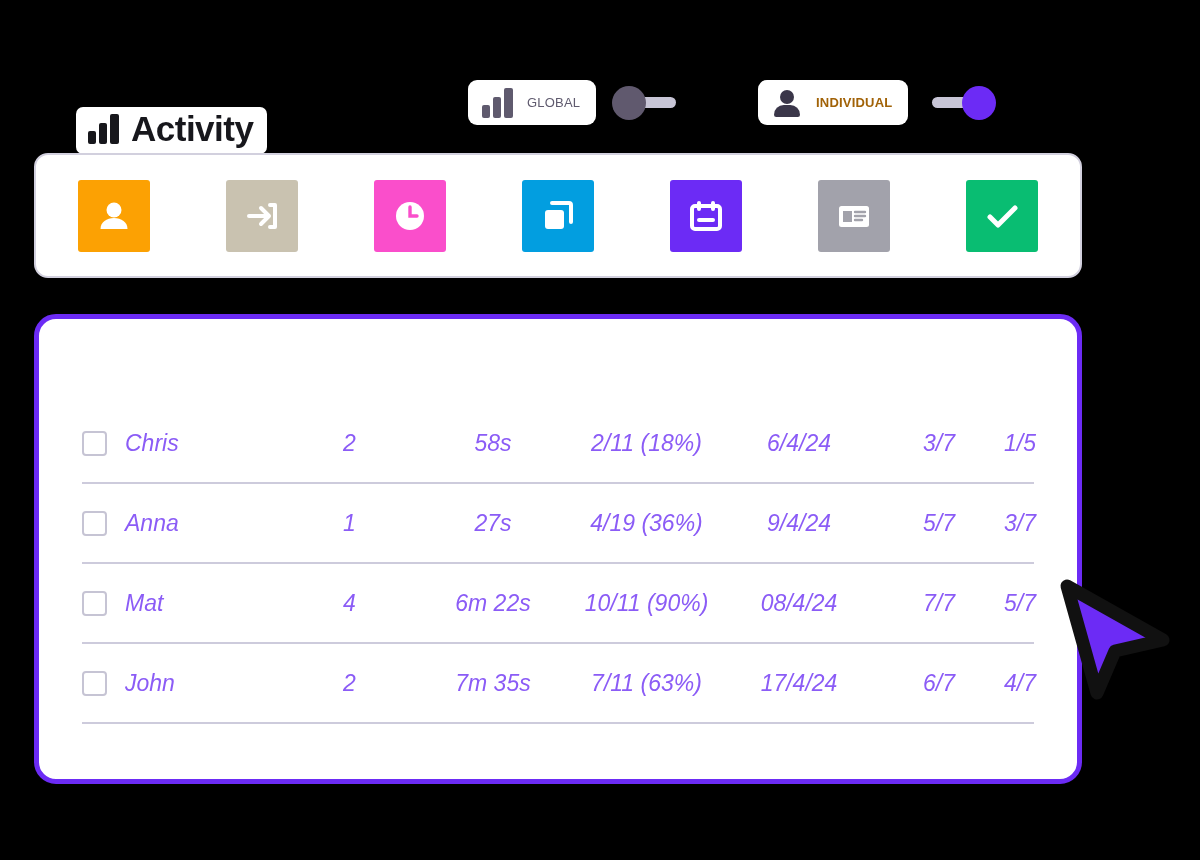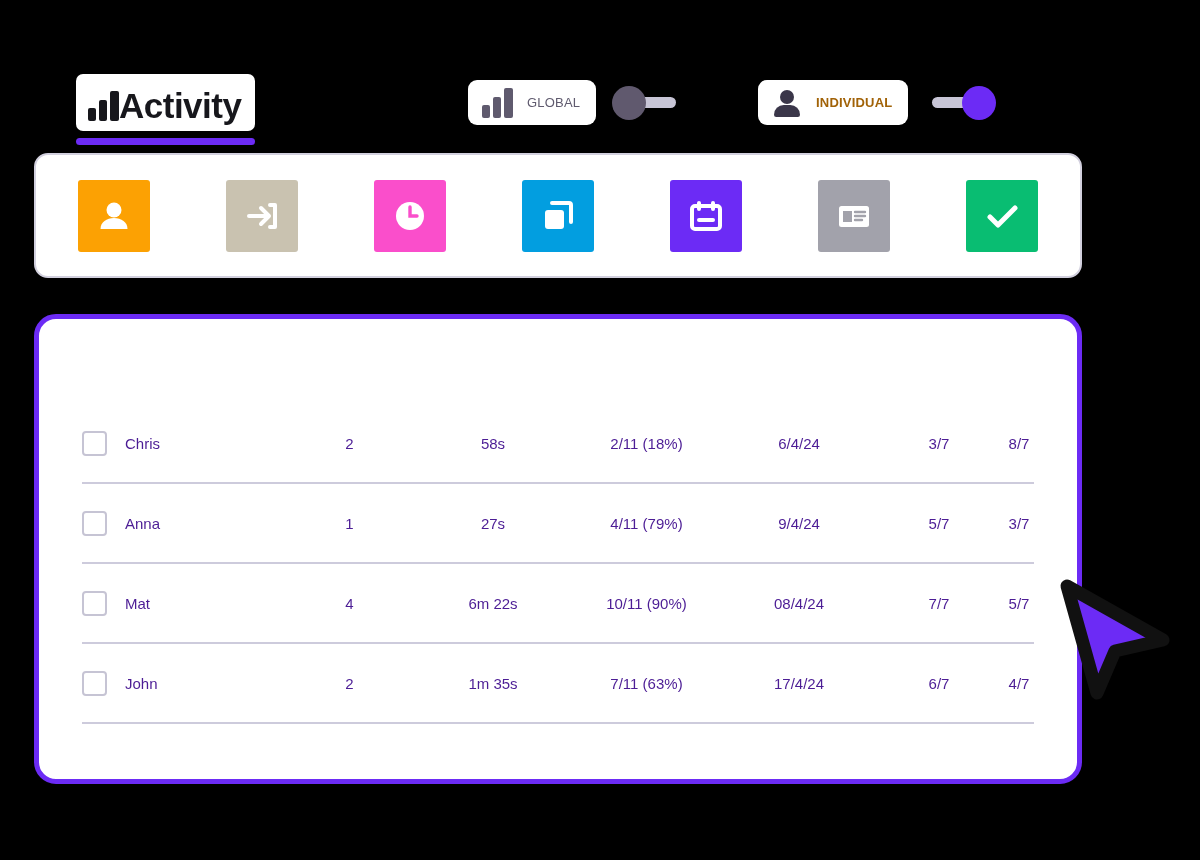--- a/index.html
+++ b/index.html
@@ -17,22 +17,22 @@
     width: 1200px; height: 76px;
   }
 
   .title-wrap {
     position: absolute; left: 76px; top: 12px;
     display: flex; flex-direction: column; align-items: stretch;
   }
   .title-pill {
     background: #ffffff;
     border-radius: 7px;
-    padding: 14px 14px 6px 12px;
-    display: flex; align-items: center; 
+    padding: 4px 14px 6px 12px;
+    display: flex; align-items: center; gap: 12px; margin-top: 33px;
   }
   .title-text {
     font-size: 35px; font-weight: bold; color: #17171c;
     letter-spacing: -0.5px; line-height: 1.05;
   }
   .title-underline {
     height: 7px; background: #6c2bf5; border-radius: 4px;
     margin-top: 7px; width: 100%;
   }
 
@@ -108,21 +108,21 @@
   .trow {
     display: flex; align-items: center;
     height: 78px;
     padding: 0 43px;
   }
   .divider {
     height: 2px; background: #cdcbdc;
     margin: 0 43px;
   }
 
-  .cell { font-size: 15px; color: #4c1d95; text-align: center; }
+  .cell { font-size: 23px; color: #8b5cf6; text-align: center; font-style: italic; }
   .col-name { flex: 0 0 200px; display: flex; align-items: center; gap: 18px; text-align: left; }
   .col-name .cell { text-align: left; }
   .col-2 { flex: 0 0 135px; }
   .col-3 { flex: 0 0 152px; }
   .col-4 { flex: 0 0 155px; }
   .col-5 { flex: 0 0 150px; }
   .col-6 { flex: 0 0 130px; }
   .col-7 { flex: 1 1 auto; }
 
   .checkbox {
@@ -242,32 +242,32 @@
       <div class="trow">
         <div class="col-name">
           <span class="checkbox"></span>
           <span class="cell">Chris</span>
         </div>
         <span class="cell col-2">2</span>
         <span class="cell col-3">58s</span>
         <span class="cell col-4">2/11 (18%)</span>
         <span class="cell col-5">6/4/24</span>
         <span class="cell col-6">3/7</span>
-        <span class="cell col-7">8/7</span>
+        <span class="cell col-7">1/5</span>
       </div>
       <div class="divider"></div>
 
       <div class="trow">
         <div class="col-name">
           <span class="checkbox"></span>
           <span class="cell">Anna</span>
         </div>
         <span class="cell col-2">1</span>
         <span class="cell col-3">27s</span>
-        <span class="cell col-4">4/11 (79%)</span>
+        <span class="cell col-4">4/19 (36%)</span>
         <span class="cell col-5">9/4/24</span>
         <span class="cell col-6">5/7</span>
         <span class="cell col-7">3/7</span>
       </div>
       <div class="divider"></div>
 
       <div class="trow">
         <div class="col-name">
           <span class="checkbox"></span>
           <span class="cell">Mat</span>
@@ -280,21 +280,21 @@
         <span class="cell col-7">5/7</span>
       </div>
       <div class="divider"></div>
 
       <div class="trow">
         <div class="col-name">
           <span class="checkbox"></span>
           <span class="cell">John</span>
         </div>
         <span class="cell col-2">2</span>
-        <span class="cell col-3">1m 35s</span>
+        <span class="cell col-3">7m 35s</span>
         <span class="cell col-4">7/11 (63%)</span>
         <span class="cell col-5">17/4/24</span>
         <span class="cell col-6">6/7</span>
         <span class="cell col-7">4/7</span>
       </div>
       <div class="divider"></div>
 
     </div>
   </div>
 

